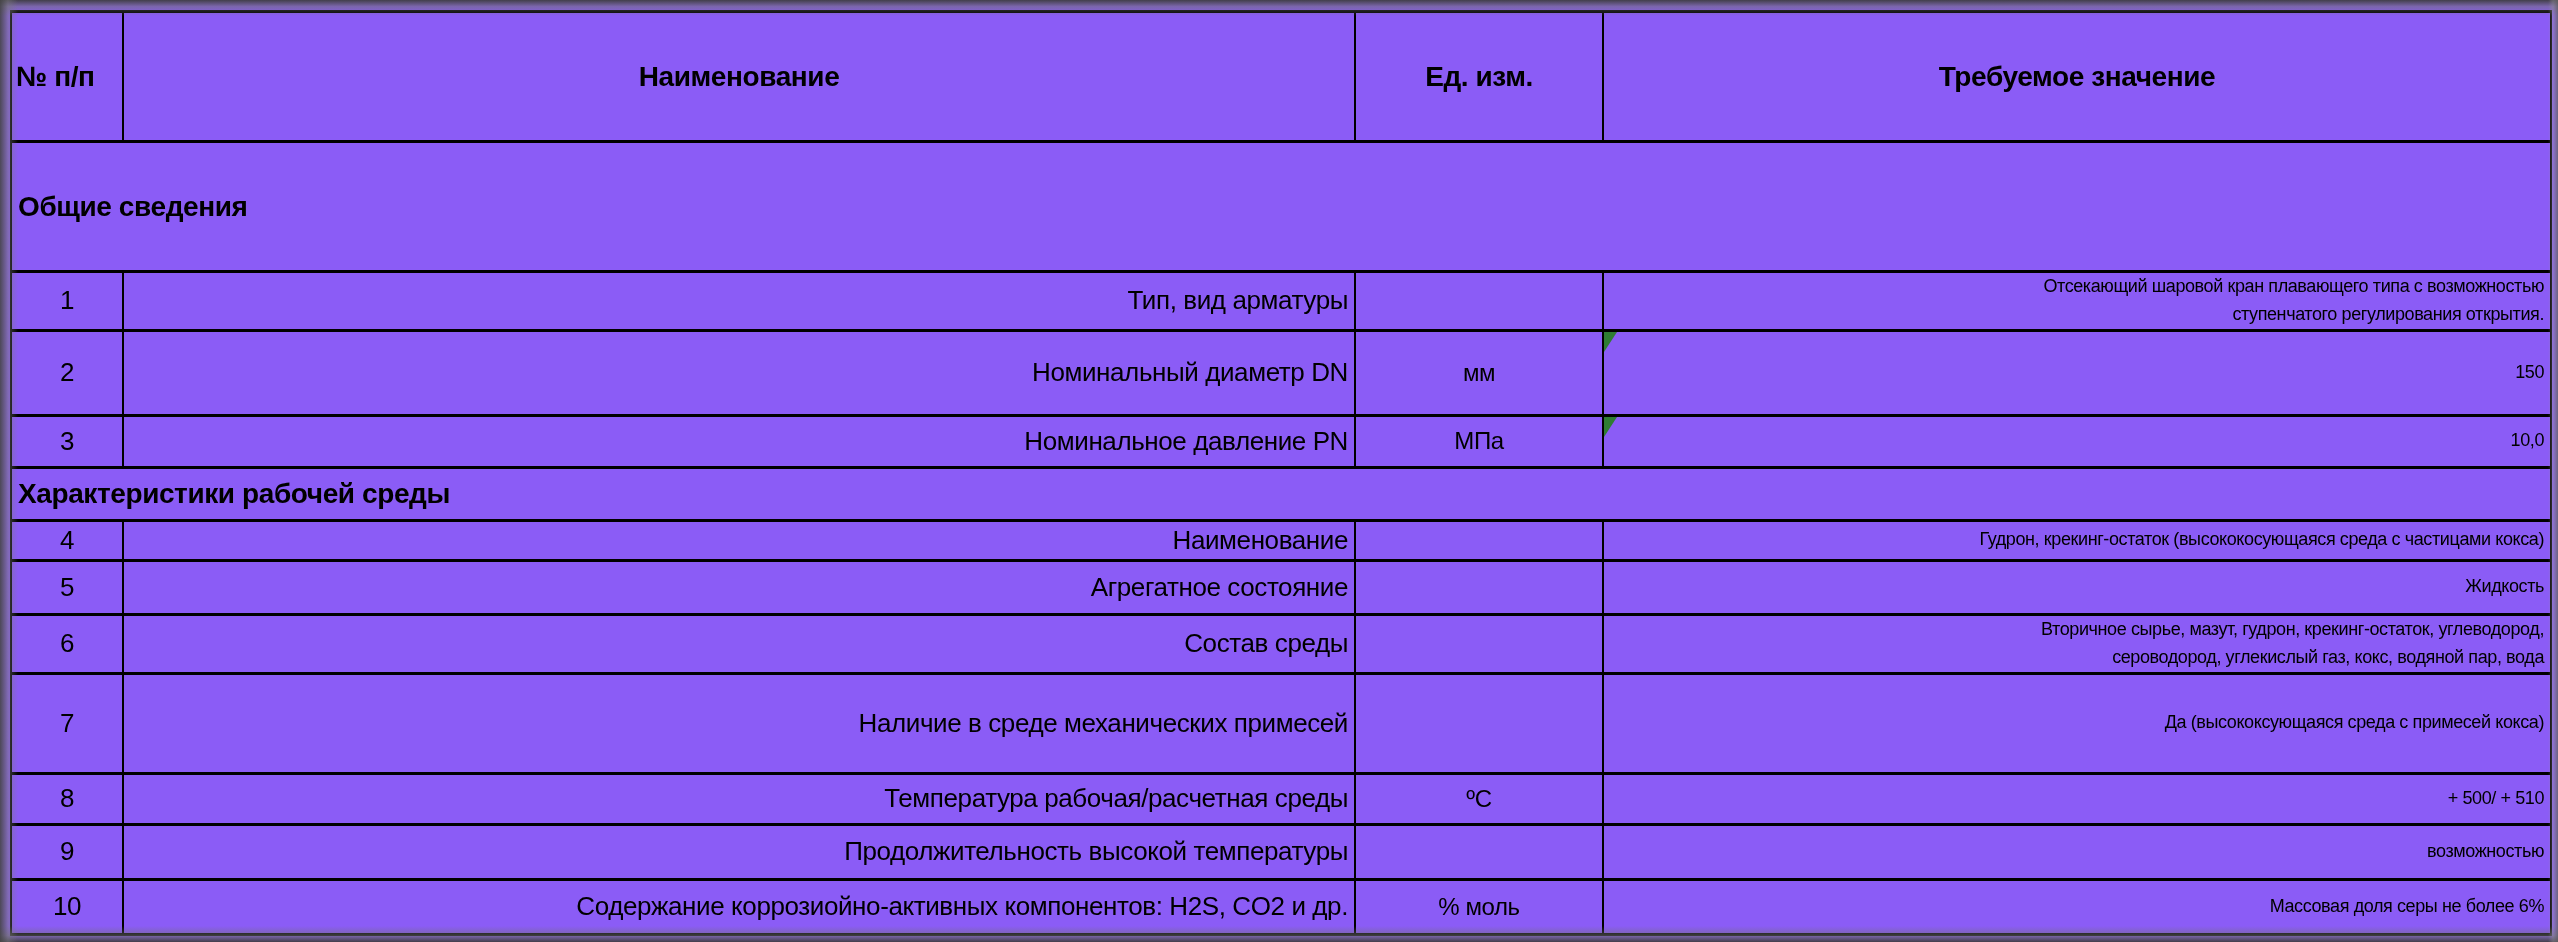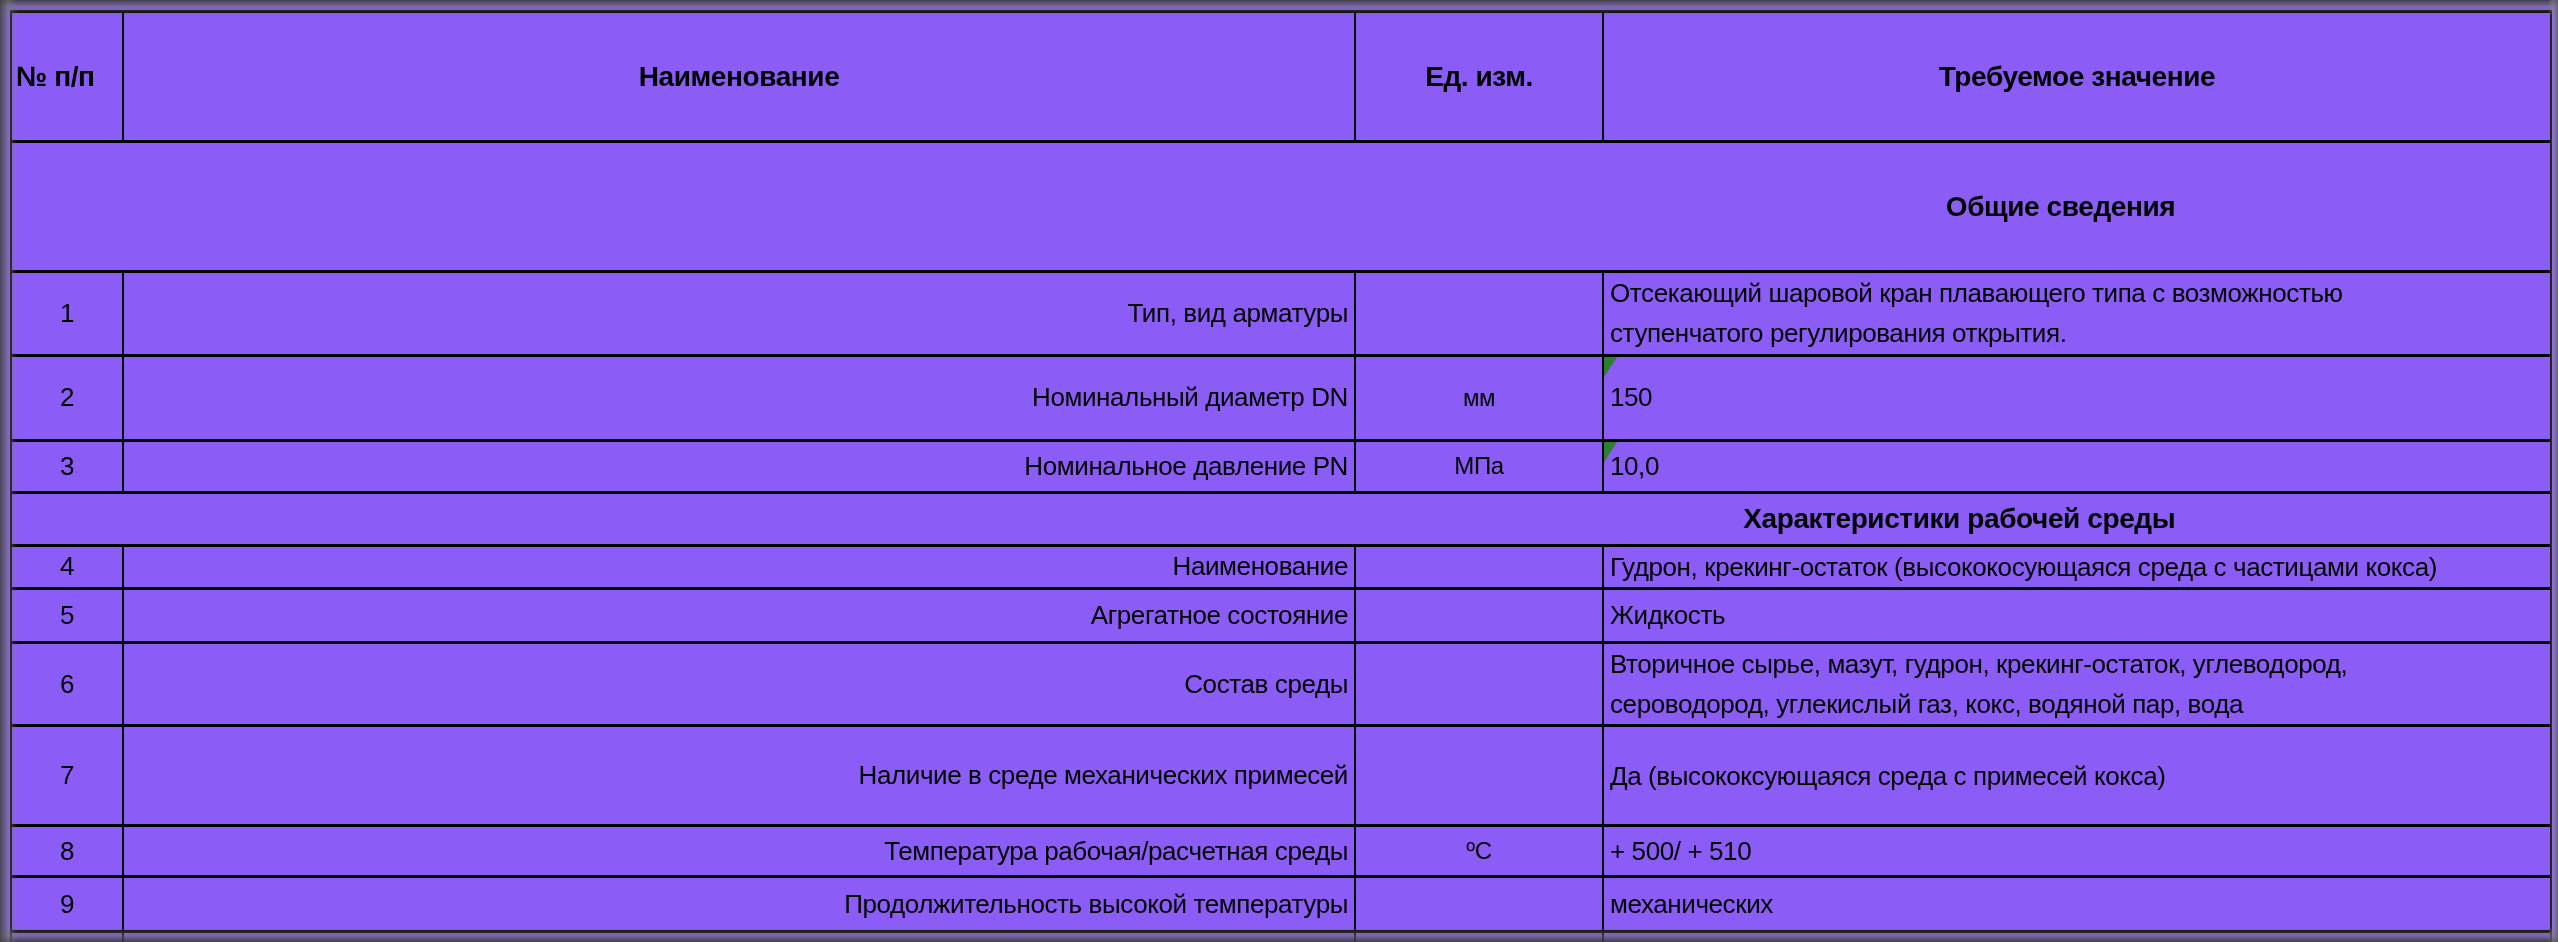--- a/index.html
+++ b/index.html
@@ -26,24 +26,24 @@
     vertical-align: middle;
     padding: 0 6px;
     overflow: hidden;
   }
   thead th { font-weight: bold; font-size: 28px; text-align: center; }
   thead th.c-num { text-align: left; padding-left: 4px; }
 
   td.c-num  { text-align: center; font-size: 26px; }
   td.c-name { text-align: right; padding-left: 10px; font-size: 26px; }
   td.c-unit { text-align: center; font-size: 24px; }
-  td.c-value{ text-align: left; font-size: 26px; position: relative; line-height: 1.55; }
+  td.c-value{ text-align: right; font-size: 18px; position: relative; line-height: 1.55; }
 
   td.section-cell { font-weight: bold; font-size: 28px; padding: 0; }
-  .section-inner { width: 100%; text-align: right; padding-right: 14.6%; box-sizing: border-box; }
+  .section-inner { width: 100%; text-align: left; padding-right: 14.6%; box-sizing: border-box; }
 
   
   table.spec tr:nth-child(1)  { height: 130px; } 
   table.spec tr:nth-child(2)  { height: 37px;  } 
   table.spec tr:nth-child(3)  { height: 85px;  }
   table.spec tr:nth-child(4)  { height: 52px;  }
   table.spec tr:nth-child(5)  { height: 53px;  }
   table.spec tr:nth-child(6)  { height: 40px;  } 
   table.spec tr:nth-child(7)  { height: 54px;  }
   table.spec tr:nth-child(8)  { height: 55px;  }
@@ -156,21 +156,21 @@
         <tr>
           <td class="c-num">8</td>
           <td class="c-name">Температура рабочая/расчетная среды</td>
           <td class="c-unit">ºС</td>
           <td class="c-value">+ 500/ + 510</td>
         </tr>
         <tr>
           <td class="c-num">9</td>
           <td class="c-name">Продолжительность высокой температуры</td>
           <td class="c-unit"></td>
-          <td class="c-value">механических</td>
+          <td class="c-value">возможностью</td>
         </tr>
         <tr>
           <td class="c-num">10</td>
           <td class="c-name">Содержание коррозиойно-активных компонентов: H2S, CO2  и др.</td>
           <td class="c-unit">% моль</td>
           <td class="c-value">Массовая доля серы не более 6%</td>
         </tr>
       </tbody>
   </table>
 

